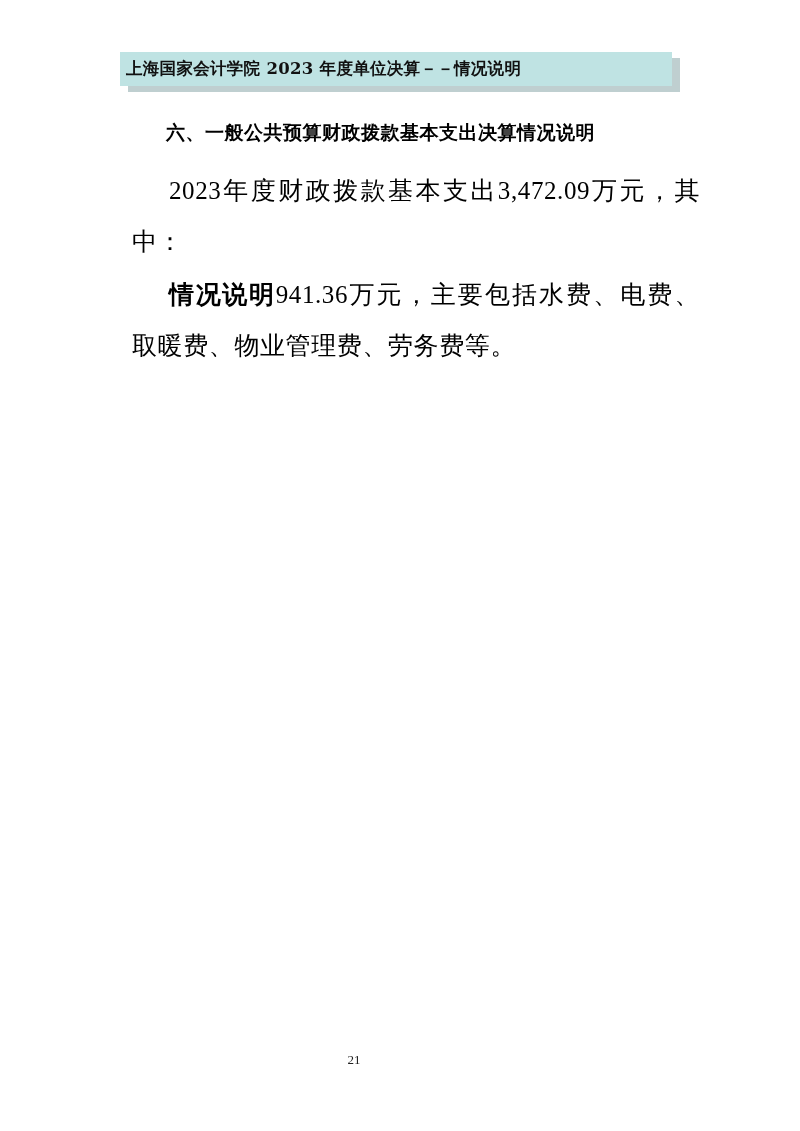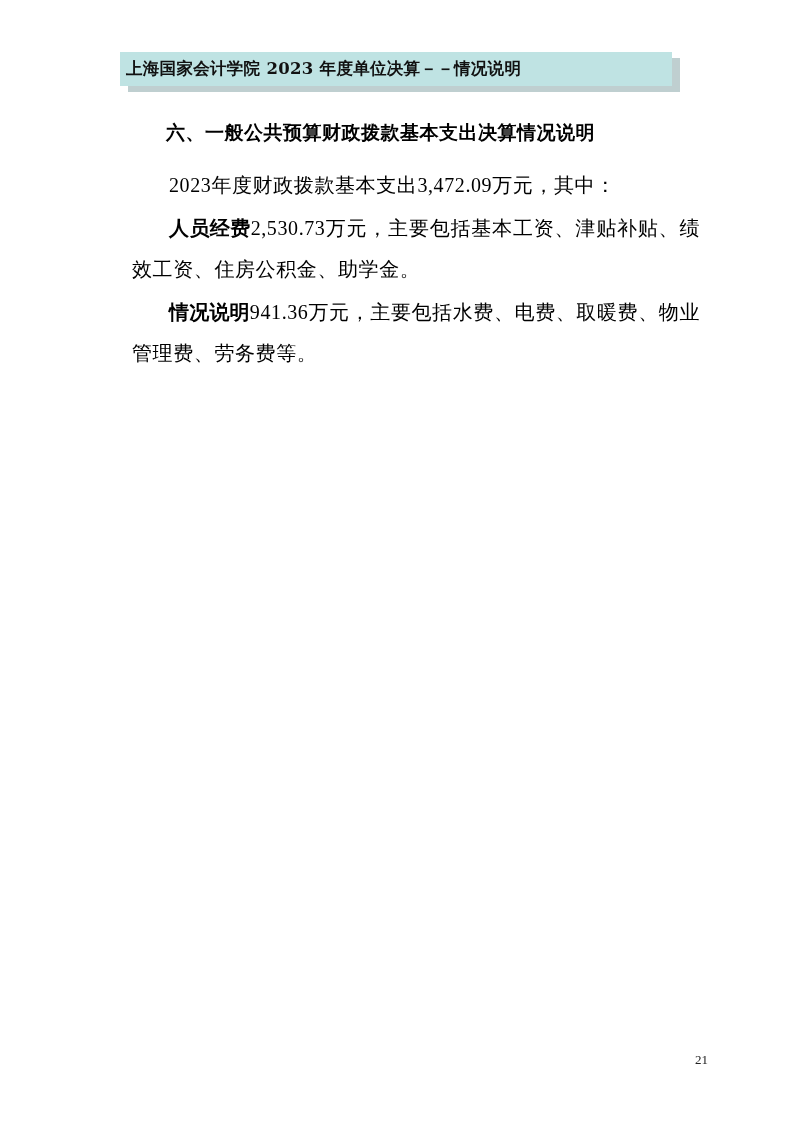--- a/index.html
+++ b/index.html
@@ -79,42 +79,42 @@
     font-size: 19px;
     letter-spacing: 0.5px;
     color: #000000;
     margin: 0 0 18px 0;
     text-indent: 34px;
     line-height: 1.5;
   }
 
   .para {
     font-family: "Liberation Serif", serif;
-    font-size: 20px;
+    font-size: 25px;
     line-height: 2.05;
     color: #000000;
     margin: 0 0 2px 0;
     text-indent: 37px;
     letter-spacing: 0.6px;
     text-align: justify;
   }
 
   .para b {
     font-family: "DejaVu Serif", serif;
     font-weight: bold;
     letter-spacing: 0.2px;
   }
 
   
   .page-number {
     position: absolute;
     left: 0;
     top: 1052px;
     width: 708px;
-    text-align: right;
+    text-align: center;
     font-family: "Liberation Serif", serif;
     font-size: 13px;
     color: #222222;
   }
 </style>
 </head>
 <body>
 
 <div class="page">
 
@@ -125,23 +125,20 @@
   </div>
 
   <div class="content">
 
     <h2 class="section-heading">六、一般公共预算财政拨款基本支出决算情况说明</h2>
 
     <p class="para">
       <span>2023年度财政拨款基本支出3,472.09万元，其中：</span>
     </p>
 
-    <p class="para">
-      <b>人员经费</b><span>2,530.73万元，主要包括基本工资、津贴补贴、绩效工资、住房公积金、助学金。</span>
-    </p>
 
     <p class="para">
       <b>情况说明</b><span>941.36万元，主要包括水费、电费、取暖费、物业管理费、劳务费等。</span>
     </p>
 
   </div>
 
   <div class="page-number">21</div>
 
 </div>

